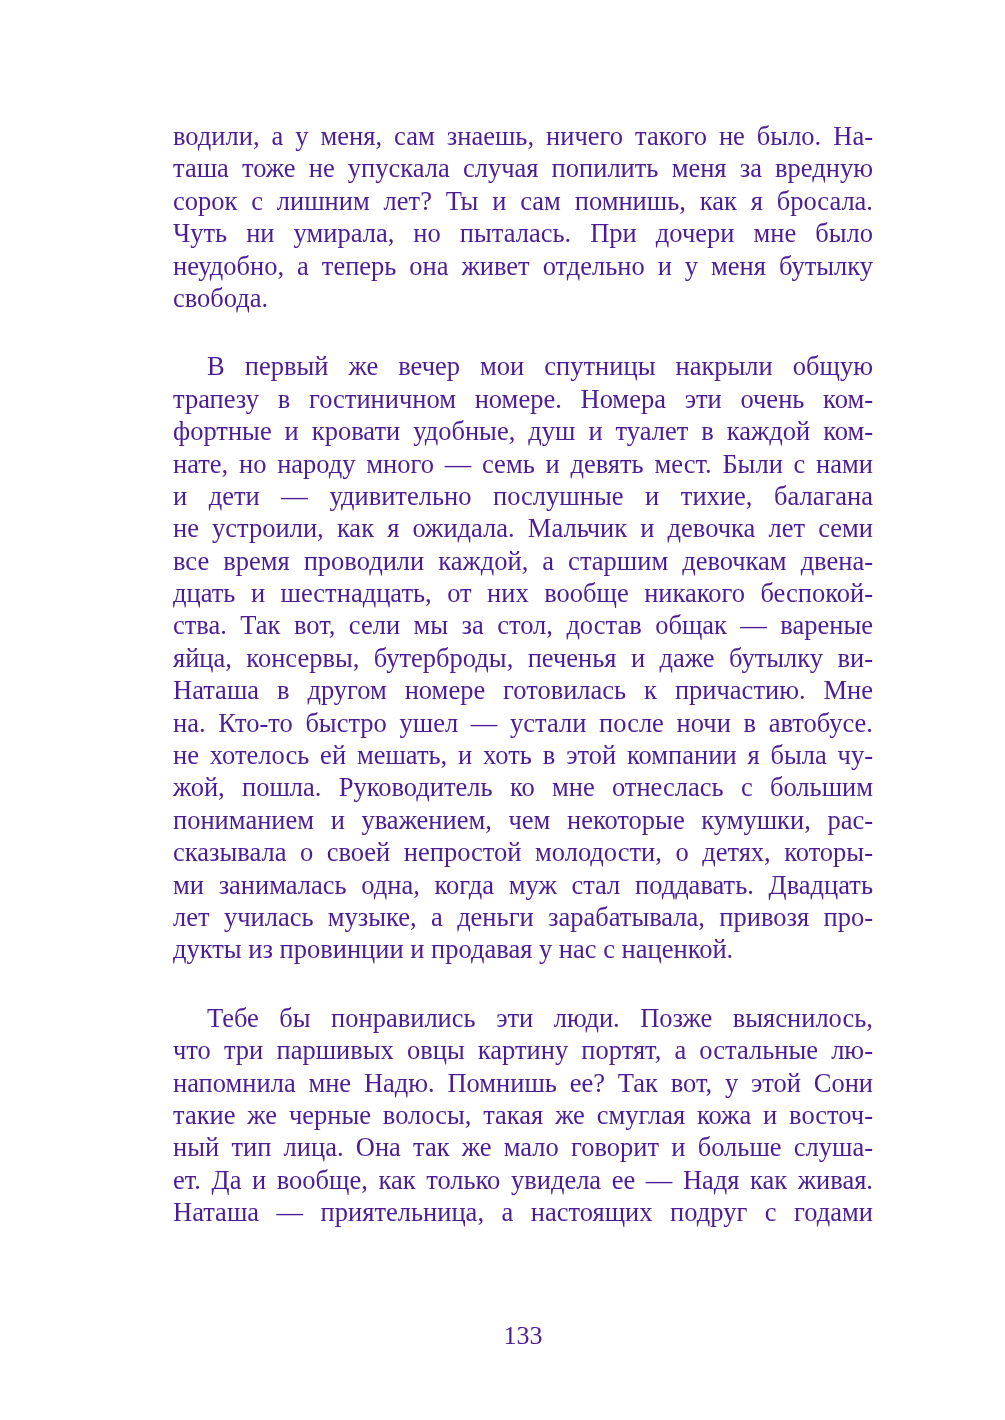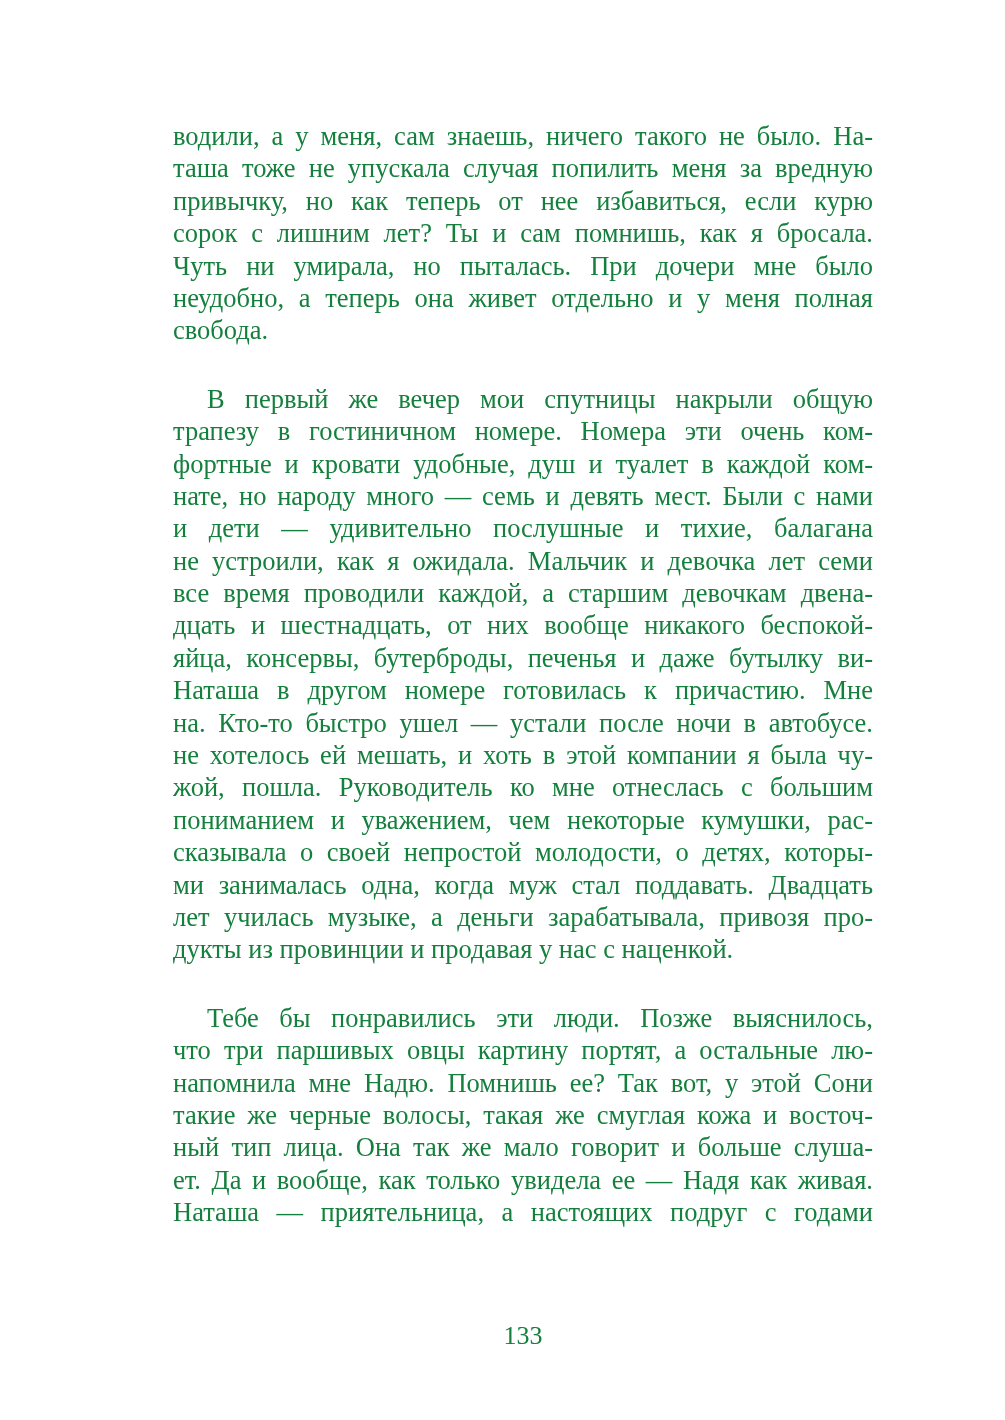--- a/index.html
+++ b/index.html
@@ -7,21 +7,21 @@
     padding: 0;
     background: #ffffff;
   }
   .page {
     position: relative;
     width: 882px;
     height: 1420px;
     background: #ffffff;
     overflow: hidden;
     font-family: "Liberation Serif", "DejaVu Serif", serif;
-    color: #15803d;
+    color: #4c1d95;
     border-radius: 9px;
   }
   .text-block {
     position: absolute;
     left: 173px;
     top: 120px;
     width: 700px;
   }
   .line {
     height: 32.4px;
@@ -49,33 +49,33 @@
     line-height: 32px;
   }
 </style>
 </head>
 <body>
 
 <div class="page">
   <div class="text-block">
       <div class="line">водили, а у меня, сам знаешь, ничего такого не было. На-</div>
       <div class="line">таша тоже не упускала случая попилить меня за вредную</div>
-      <div class="line">привычку, но как теперь от нее избавиться, если курю</div>
       <div class="line">сорок с лишним лет? Ты и сам помнишь, как я бросала.</div>
       <div class="line">Чуть ни умирала, но пыталась. При дочери мне было</div>
-      <div class="line">неудобно, а теперь она живет отдельно и у меня полная</div>
+      <div class="line">неудобно, а теперь она живет отдельно и у меня бутылку</div>
       <div class="line plast">свобода.</div>
       <div class="line indent">В первый же вечер мои спутницы накрыли общую</div>
       <div class="line">трапезу в гостиничном номере. Номера эти очень ком-</div>
       <div class="line">фортные и кровати удобные, душ и туалет в каждой ком-</div>
       <div class="line">нате, но народу много — семь и девять мест. Были с нами</div>
       <div class="line">и дети — удивительно послушные и тихие, балагана</div>
       <div class="line">не устроили, как я ожидала. Мальчик и девочка лет семи</div>
       <div class="line">все время проводили каждой, а старшим девочкам двена-</div>
       <div class="line">дцать и шестнадцать, от них вообще никакого беспокой-</div>
+      <div class="line">ства. Так вот, сели мы за стол, достав общак — вареные</div>
       <div class="line">яйца, консервы, бутерброды, печенья и даже бутылку ви-</div>
       <div class="line">Наташа в другом номере готовилась к причастию. Мне</div>
       <div class="line">на. Кто-то быстро ушел — устали после ночи в автобусе.</div>
       <div class="line">не хотелось ей мешать, и хоть в этой компании я была чу-</div>
       <div class="line">жой, пошла. Руководитель ко мне отнеслась с большим</div>
       <div class="line">пониманием и уважением, чем некоторые кумушки, рас-</div>
       <div class="line">сказывала о своей непростой молодости, о детях, которы-</div>
       <div class="line">ми занималась одна, когда муж стал поддавать. Двадцать</div>
       <div class="line">лет училась музыке, а деньги зарабатывала, привозя про-</div>
       <div class="line plast">дукты из провинции и продавая у нас с наценкой.</div>

